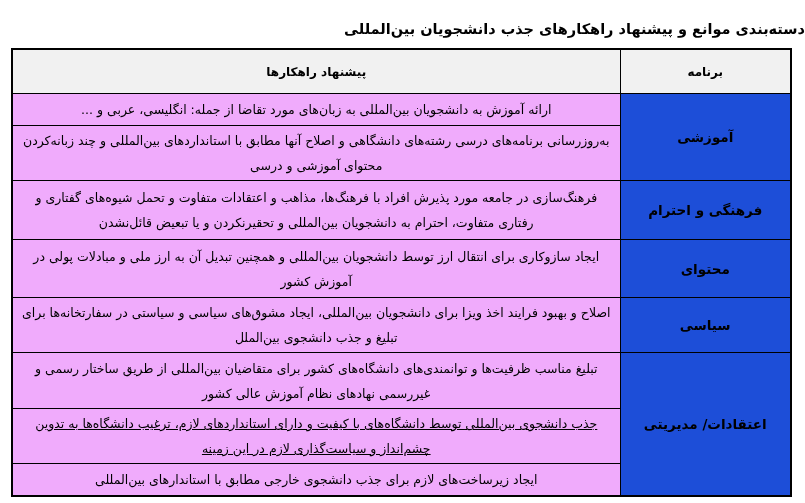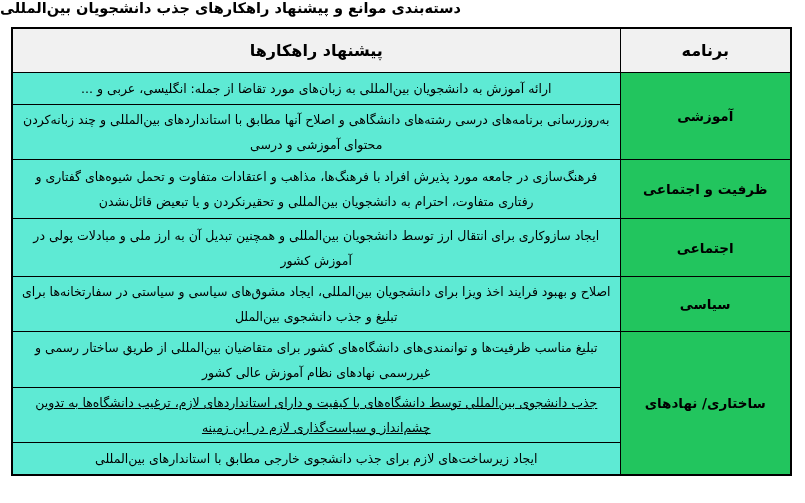--- a/index.html
+++ b/index.html
@@ -5,57 +5,57 @@
   html,body{margin:0;padding:0;}
   body{
     width:805px;height:503px;
     background:#ffffff;
     font-family:"DejaVu Sans",sans-serif;
     direction:rtl;
     color:#000;
     overflow:hidden;
   }
   .title{
-    text-align:left;
+    text-align:right;
     font-weight:bold;
     font-size:14.5px;
-    padding-top:0;
+    padding-top:21px;
     letter-spacing:0;
   }
   table{
     border-collapse:collapse;
     table-layout:fixed;
     width:779px;
     margin:11px 13px 0 13px;
     border:2px solid #000;
   }
   col.obstacles-col{width:171px;}
   col.solutions-col{width:608px;}
   th,td{
     border:1px solid #000;
     text-align:center;
     vertical-align:middle;
     padding:2px 8px;
   }
   th{
     background:#f1f1f1;
-    font-size:16px;
+    font-size:12px;
     font-weight:bold;
     height:39px;
   }
   td.category{
     font-size:13.5px;
     font-weight:bold;
-    background:#22c55e;
+    background:#1d4ed8;
   }
   td.solution{
     font-size:12.5px;
     font-weight:normal;
     line-height:25px;
-    background:#5eead4;
+    background:#f0abfc;
   }
   tr.r1 td.solution{height:27px;}
   tr.r2 td.solution{height:50px;}
   tr.r3 td.solution{height:54px;}
   tr.r4 td.solution{height:53px;}
   tr.r5 td.solution{height:50px;}
   tr.r6 td.solution{height:51px;}
   tr.r7 td.solution{height:50px;text-decoration:underline;}
   tr.r8 td.solution{height:27px;}
 </style>
@@ -77,33 +77,33 @@
   </thead>
   <tbody>
     <tr class="r1">
       <td class="category" rowspan="2">آموزشی</td>
       <td class="solution">ارائه آموزش به دانشجویان بین‌المللی به زبان‌های مورد تقاضا از جمله: انگلیسی، عربی و ...</td>
     </tr>
     <tr class="r2">
       <td class="solution">به‌روزرسانی برنامه‌های درسی رشته‌های دانشگاهی و اصلاح آنها مطابق با استانداردهای بین‌المللی و چند زبانه‌کردن محتوای آموزشی و درسی</td>
     </tr>
     <tr class="r3">
-      <td class="category">ظرفیت و اجتماعی</td>
+      <td class="category">فرهنگی و احترام</td>
       <td class="solution">فرهنگ‌سازی در جامعه مورد پذیرش افراد با فرهنگ‌ها، مذاهب و اعتقادات متفاوت و تحمل شیوه‌های گفتاری و رفتاری متفاوت، احترام به دانشجویان بین‌المللی و تحقیرنکردن و یا تبعیض قائل‌نشدن</td>
     </tr>
     <tr class="r4">
-      <td class="category">اجتماعی</td>
+      <td class="category">محتوای</td>
       <td class="solution">ایجاد سازوکاری برای انتقال ارز توسط دانشجویان بین‌المللی و همچنین تبدیل آن به ارز ملی و مبادلات پولی در آموزش کشور</td>
     </tr>
     <tr class="r5">
       <td class="category">سیاسی</td>
       <td class="solution">اصلاح و بهبود فرایند اخذ ویزا برای دانشجویان بین‌المللی، ایجاد مشوق‌های سیاسی و سیاستی در سفارتخانه‌ها برای تبلیغ و جذب دانشجوی بین‌الملل</td>
     </tr>
     <tr class="r6">
-      <td class="category" rowspan="3">ساختاری/ نهادهای</td>
+      <td class="category" rowspan="3">اعتقادات/ مدیریتی</td>
       <td class="solution">تبلیغ مناسب ظرفیت‌ها و توانمندی‌های دانشگاه‌های کشور برای متقاضیان بین‌المللی از طریق ساختار رسمی و غیررسمی نهادهای نظام آموزش عالی کشور</td>
     </tr>
     <tr class="r7">
       <td class="solution">جذب دانشجوی بین‌المللی توسط دانشگاه‌های با کیفیت و دارای استانداردهای لازم، ترغیب دانشگاه‌ها به تدوین چشم‌انداز و سیاست‌گذاری لازم در این زمینه</td>
     </tr>
     <tr class="r8">
       <td class="solution">ایجاد زیرساخت‌های لازم برای جذب دانشجوی خارجی مطابق با استاندارهای بین‌المللی</td>
     </tr>
   </tbody>
 </table>

